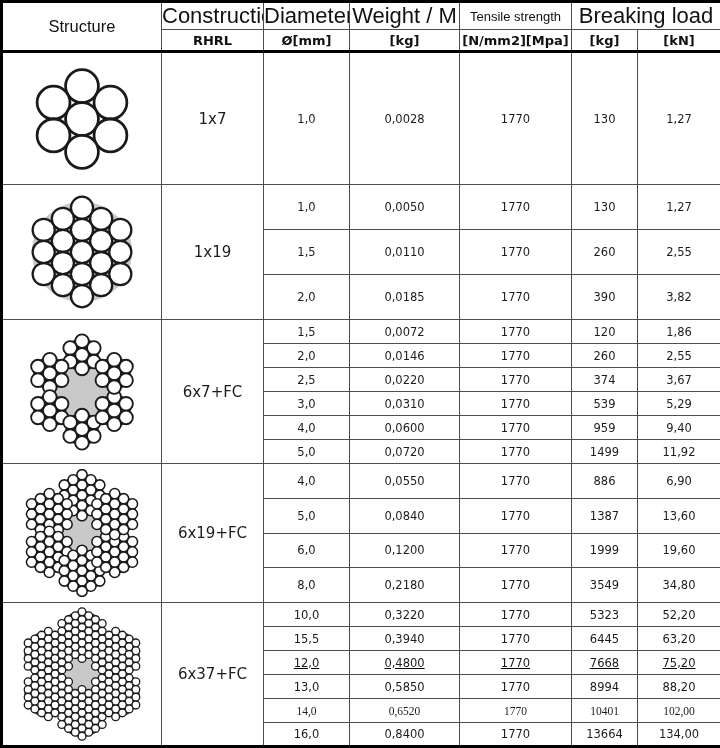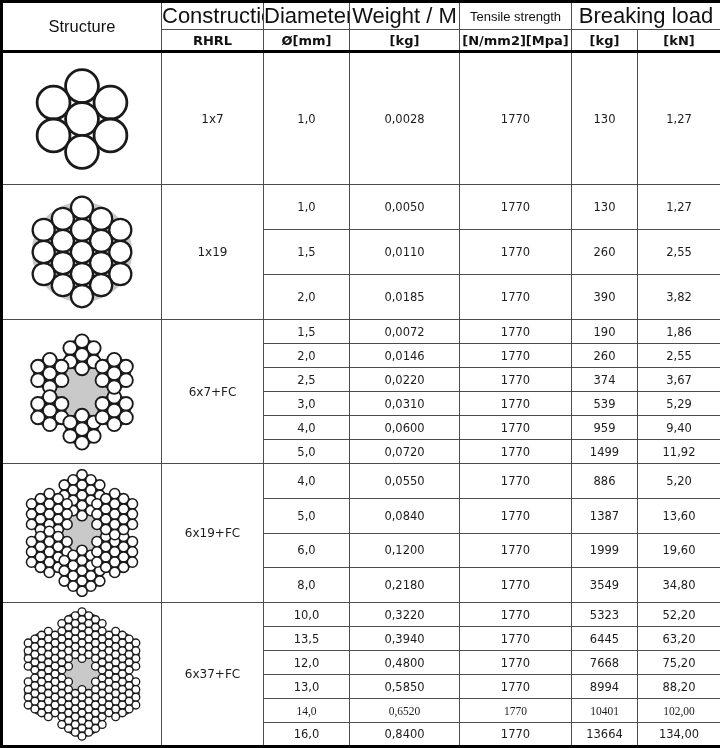--- a/index.html
+++ b/index.html
@@ -49,21 +49,21 @@
   }
   thead tr.sub th, 
   thead th[rowspan] {
     border-bottom: 3px solid #000000;
   }
   tbody td {
     font-size: 11.5px;
     color: #222222;
   }
   td.construction-cell {
-    font-size: 12px;
+    font-size: 15px;
   }
   td.structure-cell {
     background: #ffffff;
   }
   td.structure-cell svg {
     display: block;
     margin: 0 auto;
   }
 </style>
 </head>
@@ -215,21 +215,21 @@
               <circle cx="25.98" cy="-15.00" r="5.5" fill="#ffffff" stroke="#1a1a1a" stroke-width="1.5"></circle>
               <circle cx="35.51" cy="-9.50" r="5.5" fill="#ffffff" stroke="#1a1a1a" stroke-width="1.5"></circle>
               <circle cx="16.45" cy="-9.50" r="5.5" fill="#ffffff" stroke="#1a1a1a" stroke-width="1.5"></circle>
               <circle cx="25.98" cy="-4.00" r="5.5" fill="#ffffff" stroke="#1a1a1a" stroke-width="1.5"></circle>
             </svg>
           </td>
           <td rowspan="6" class="construction-cell">6x7+FC</td>
           <td>1,5</td>
           <td>0,0072</td>
           <td>1770</td>
-          <td>190</td>
+          <td>120</td>
           <td>1,86</td>
         </tr>
         <tr style="height: 24px;">
           <td>2,0</td>
           <td>0,0146</td>
           <td>1770</td>
           <td>260</td>
           <td>2,55</td>
         </tr>
         <tr style="height: 24px;">
@@ -384,21 +384,21 @@
               <circle cx="11.69" cy="-6.75" r="4" fill="#ffffff" stroke="#1a1a1a" stroke-width="1.2"></circle>
               <circle cx="18.62" cy="-2.75" r="4" fill="#ffffff" stroke="#1a1a1a" stroke-width="1.2"></circle>
               <circle cx="25.55" cy="1.25" r="4" fill="#ffffff" stroke="#1a1a1a" stroke-width="1.2"></circle>
             </svg>
           </td>
           <td rowspan="4" class="construction-cell">6x19+FC</td>
           <td>4,0</td>
           <td>0,0550</td>
           <td>1770</td>
           <td>886</td>
-          <td>5,20</td>
+          <td>6,90</td>
         </tr>
         <tr style="height: 34.75px;">
           <td>5,0</td>
           <td>0,0840</td>
           <td>1770</td>
           <td>1387</td>
           <td>13,60</td>
         </tr>
         <tr style="height: 34.75px;">
           <td>6,0</td>
@@ -649,27 +649,27 @@
             </svg>
           </td>
           <td rowspan="6" class="construction-cell">6x37+FC</td>
           <td>10,0</td>
           <td>0,3220</td>
           <td>1770</td>
           <td>5323</td>
           <td>52,20</td>
         </tr>
         <tr style="height: 24px;">
-          <td>13,5</td>
+          <td>15,5</td>
           <td>0,3940</td>
           <td>1770</td>
           <td>6445</td>
           <td>63,20</td>
         </tr>
-        <tr style="height: 24px;">
+        <tr style="height: 24px; text-decoration: underline;">
           <td>12,0</td>
           <td>0,4800</td>
           <td>1770</td>
           <td>7668</td>
           <td>75,20</td>
         </tr>
         <tr style="height: 24px;">
           <td>13,0</td>
           <td>0,5850</td>
           <td>1770</td>

